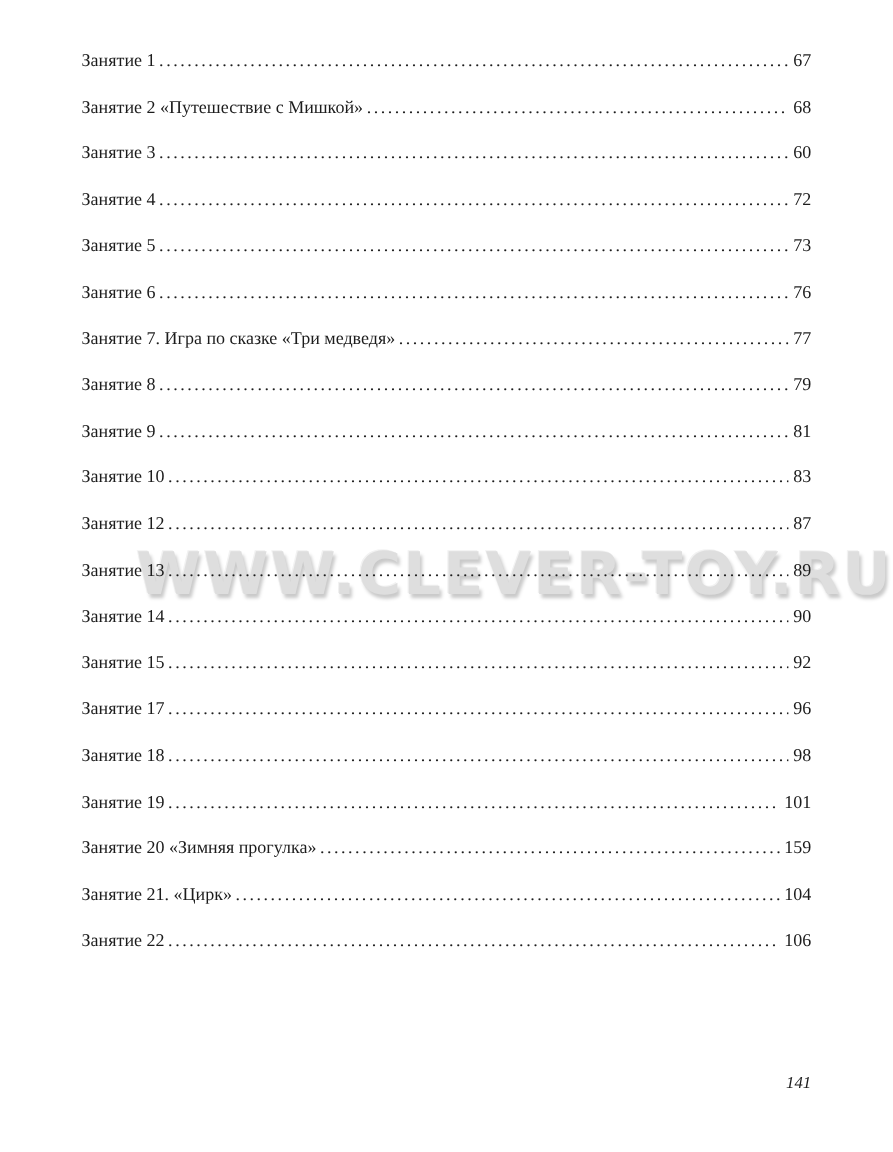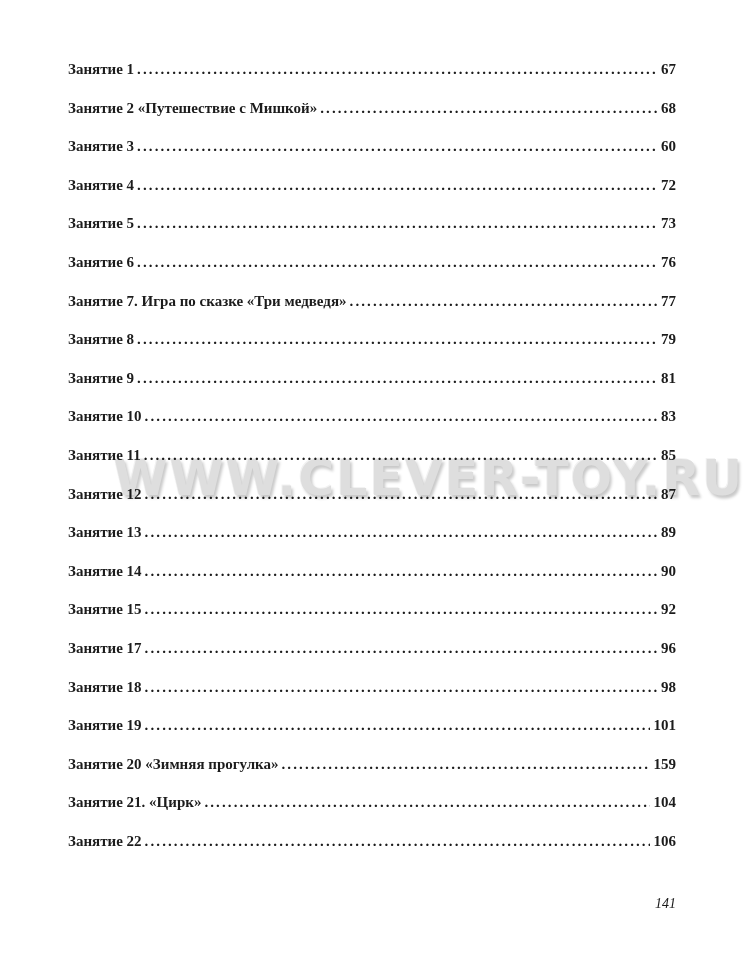--- a/index.html
+++ b/index.html
@@ -36,23 +36,22 @@
     text-shadow: 2px 3px 3px #c9c9c9, -1px -1px 0 #f2f2f2;
     white-space: nowrap;
     transform: scaleY(1.0);
     z-index: 0;
     user-select: none;
   }
   .toc {
     position: absolute;
     left: 68px;
     right: 68px;
-    top: 60px;
+    top: 42px;
     z-index: 1;
-    font-weight: bold;
   }
   .toc-row {
     display: flex;
     align-items: baseline;
     height: 38.6px;
     font-size: 15px;
     line-height: 19px;
     white-space: nowrap;
   }
   .toc-label {
@@ -145,25 +144,20 @@
     <span class="toc-dots"></span>
     <span class="toc-page">81</span>
   </div>
 
   <div class="toc-row">
     <span class="toc-label">Занятие 10</span>
     <span class="toc-dots"></span>
     <span class="toc-page">83</span>
   </div>
 
-  <div class="toc-row">
-    <span class="toc-label">Занятие 11</span>
-    <span class="toc-dots"></span>
-    <span class="toc-page">85</span>
-  </div>
 
   <div class="toc-row">
     <span class="toc-label">Занятие 12</span>
     <span class="toc-dots"></span>
     <span class="toc-page">87</span>
   </div>
 
   <div class="toc-row">
     <span class="toc-label">Занятие 13</span>
     <span class="toc-dots"></span>

